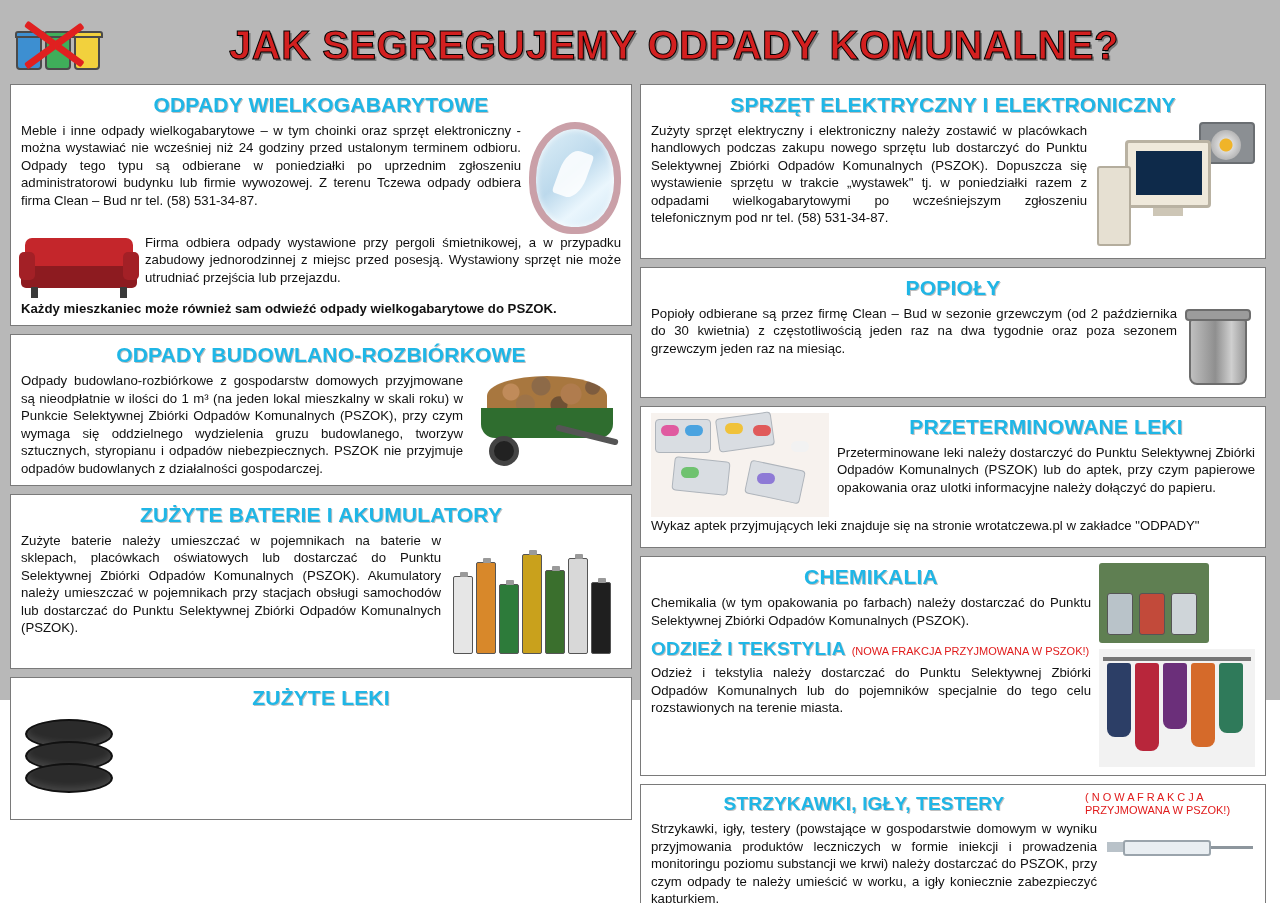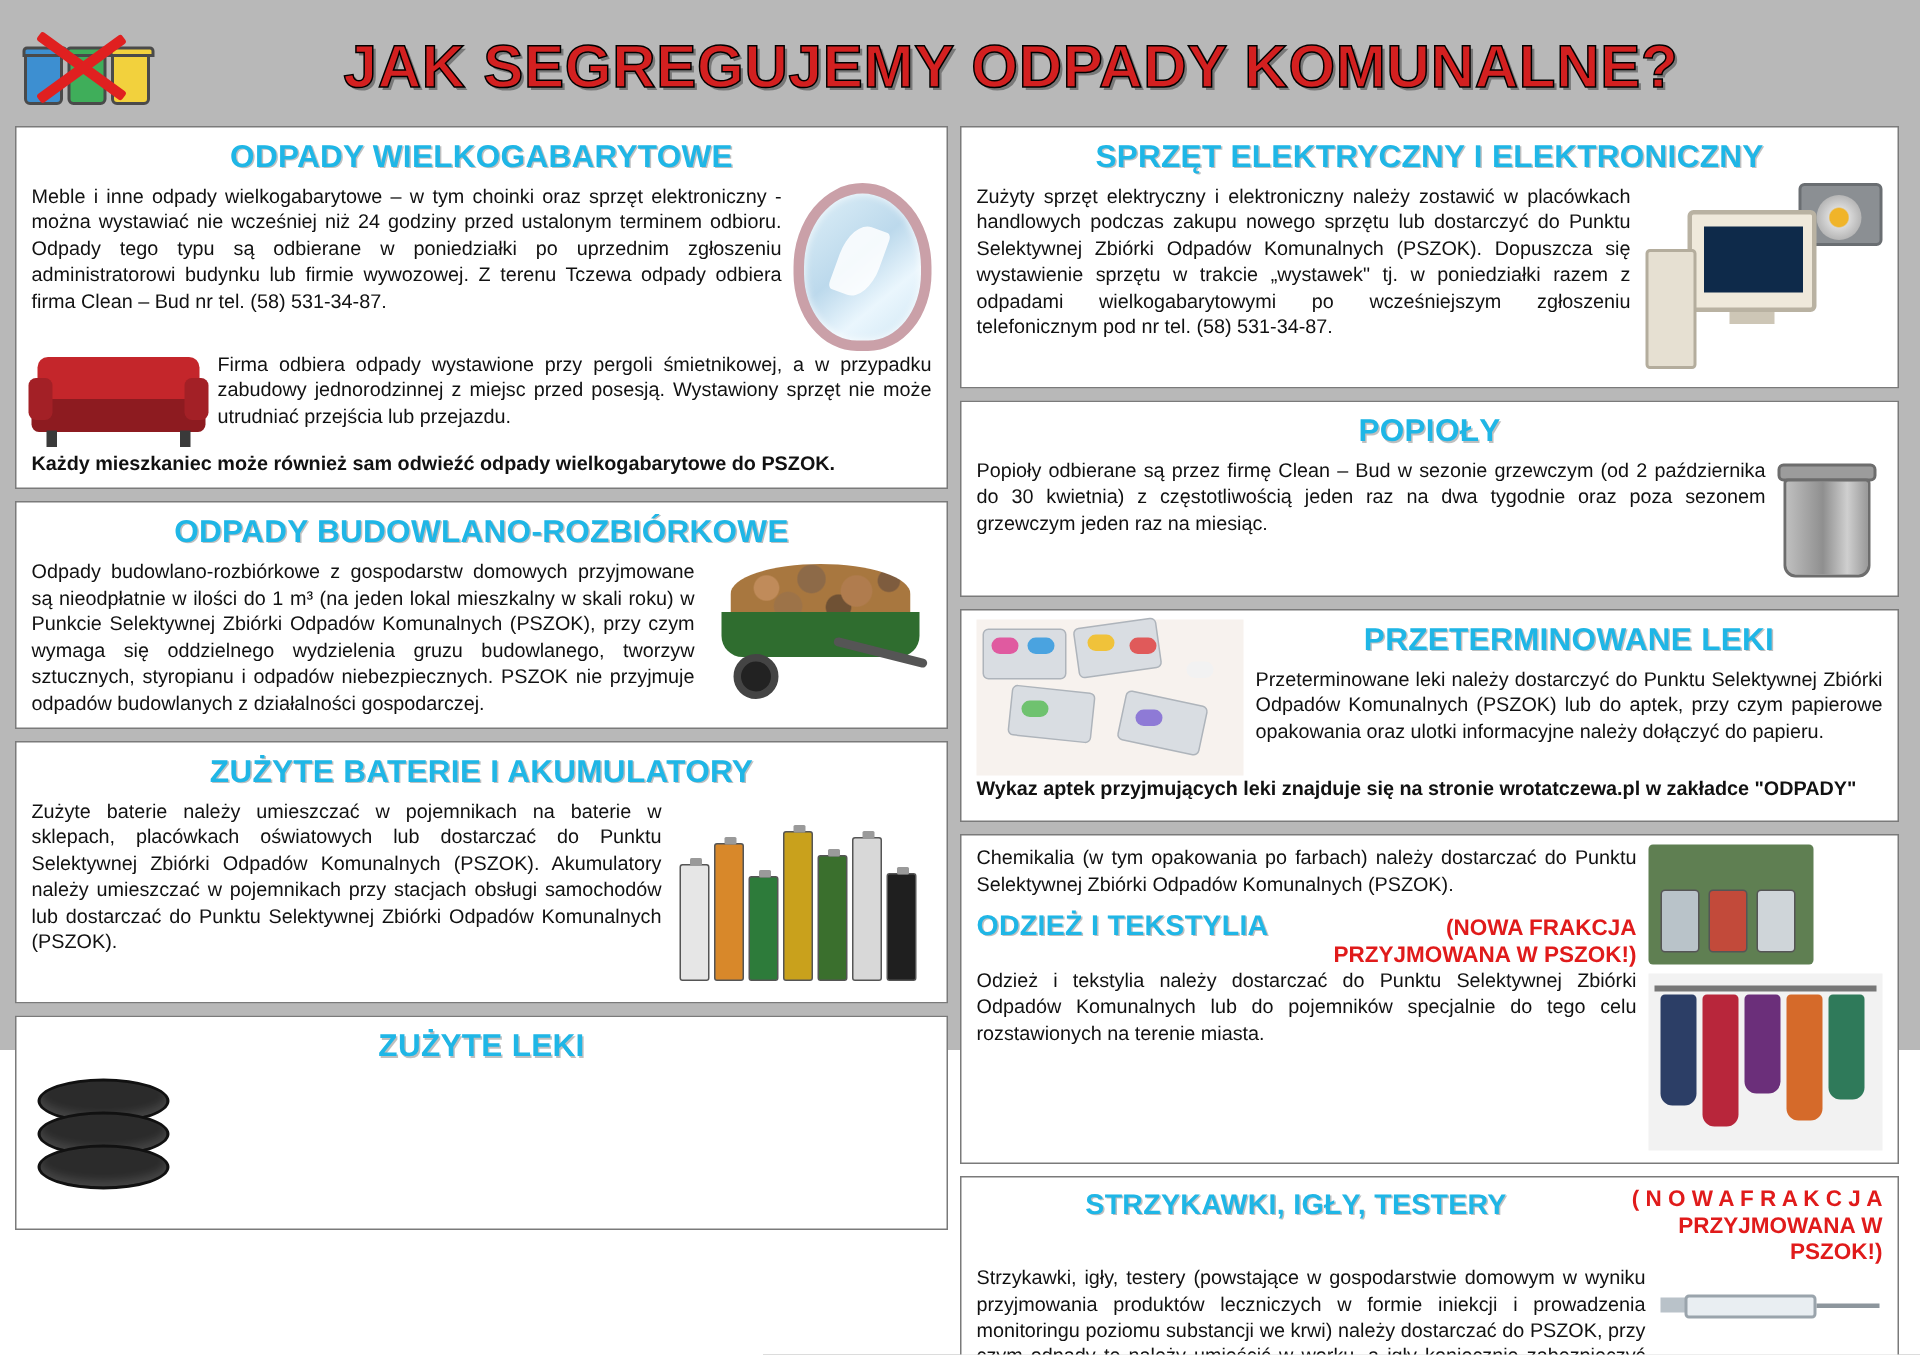--- a/index.html
+++ b/index.html
@@ -120,30 +120,30 @@
   .card p {
     margin: 0 0 5px 0;
     font-size: 13.2px;
     line-height: 1.32;
     color: #111;
     text-align: justify;
   }
   .card p.last { margin-bottom: 0; }
   .note-pink {
     color: #d6128a;
-    font-weight: 700;
+    font-weight: 400;
     font-size: 12.6px;
     text-align: center;
     margin: 2px 0 0 0;
   }
   .badge-red {
     color: #e01b1b;
-    font-weight: 700;
-    font-size: 15px;
-    text-align: right;
+    font-weight: 400;
+    font-size: 11px;
+    text-align: left;
     line-height: 1.15;
   }
   .row { display: flex; gap: 8px; align-items: flex-start; }
   .txt { flex: 1; }
   .art { flex: 0 0 auto; }
 
   
   .mirror {
     width: 92px; height: 112px; position: relative;
   }
@@ -456,20 +456,21 @@
             <h2>PRZETERMINOWANE LEKI</h2>
             <p class="last">Przeterminowane leki należy dostarczyć do Punktu Selektywnej Zbiórki Odpadów Komunalnych (PSZOK) lub do aptek, przy czym papierowe opakowania oraz ulotki informacyjne należy dołączyć do papieru.</p>
           </div>
         </div>
         <p class="note-pink">Wykaz aptek przyjmujących leki znajduje się na stronie wrotatczewa.pl w zakładce "ODPADY"</p>
       </div>
 
       <div class="card">
         <div class="row">
           <div class="txt">
+            <h2>CHEMIKALIA</h2>
             <p>Chemikalia (w tym opakowania po farbach) należy dostarczać do Punktu Selektywnej Zbiórki Odpadów Komunalnych (PSZOK).</p>
             <div class="row" style="align-items:baseline;gap:6px;">
               <h2 class="small" style="flex:0 0 auto;margin:4px 0 4px 0;text-align:left;">ODZIEŻ I TEKSTYLIA</h2>
               <div class="badge-red" style="flex:1;">(NOWA FRAKCJA PRZYJMOWANA W PSZOK!)</div>
             </div>
             <p class="last">Odzież i tekstylia należy dostarczać do Punktu Selektywnej Zbiórki Odpadów Komunalnych lub do pojemników specjalnie do tego celu rozstawionych na terenie miasta.</p>
           </div>
           <div class="art" style="display:flex;flex-direction:column;gap:6px;">
             <div>
               <div class="cans">

